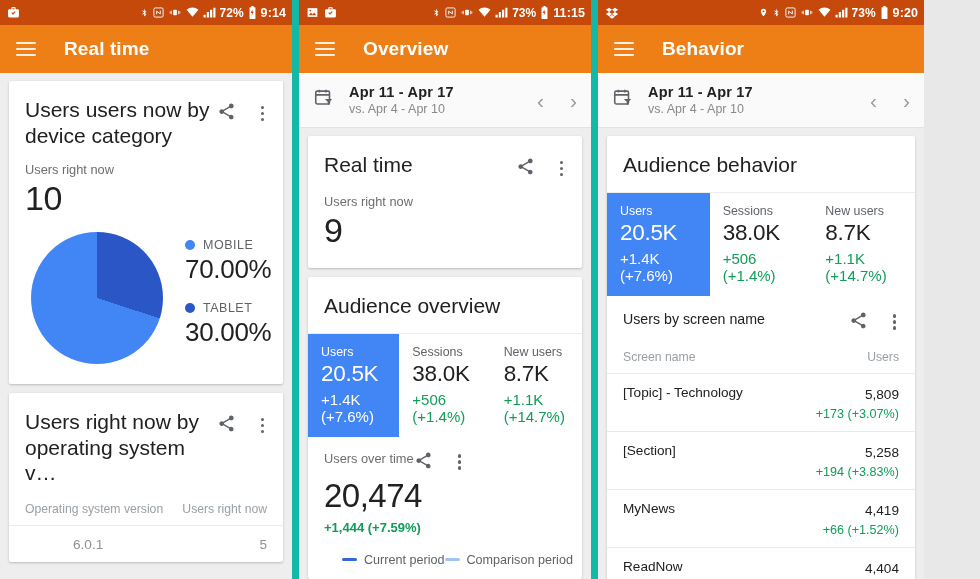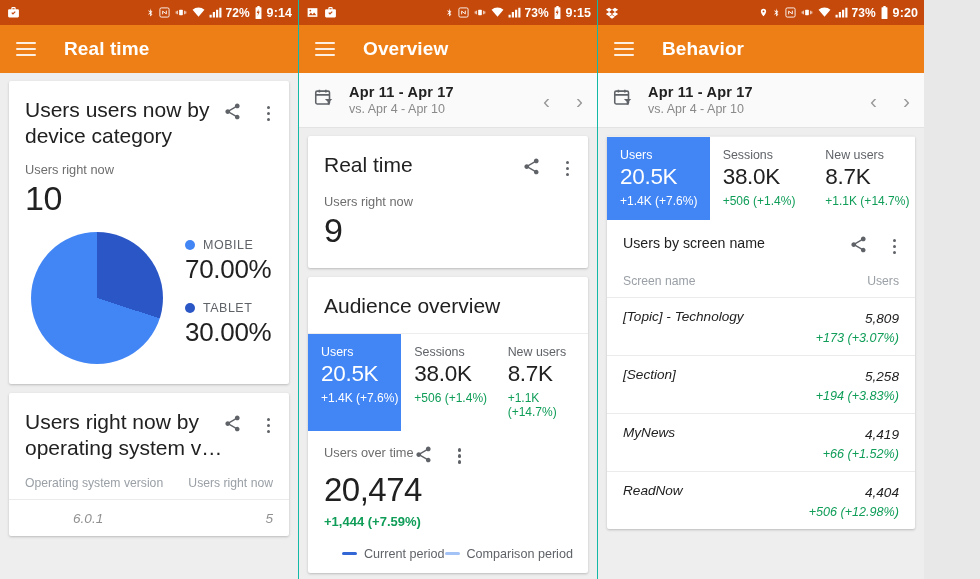--- a/index.html
+++ b/index.html
@@ -7,21 +7,21 @@
     width: 980px; height: 579px;
     font-family: "Liberation Sans", sans-serif;
     background: #e8e8e8;
     overflow: hidden;
   }
   .screens { display: flex; width: 980px; height: 579px; }
   .screen {
     width: 299px; height: 579px;
     background: #eeeeee;
     position: relative; overflow: hidden;
-    border-right: 1px solid #14b8a6;
+    border-right: 7px solid #14b8a6;
   }
   .screen:last-child { width: 326px; border-right: none; }
 
   
   .statusbar {
     height: 25px; background: #c4490b;
     display: flex; align-items: center;
     padding: 0 6px 0 7px; color: #ffffff;
     font-size: 11.5px; font-weight: bold;
   }
@@ -90,37 +90,37 @@
   .legend-val:last-child { margin-bottom: 10px; }
 
   
   .tbl-head {
     display: flex; justify-content: space-between;
     padding: 16px 16px 9px 16px; font-size: 12.2px; color: #9aa0a6;
     border-bottom: 1px solid #ebebeb;
   }
   .tbl-row {
     display: flex; justify-content: space-between; align-items: flex-start;
-    padding: 11px 16px 10px 16px; border-bottom: 1px solid #ebebeb; font-style: italic;
+    padding: 11px 16px 10px 16px; border-bottom: 1px solid #ebebeb;
   }
   .tbl-row:last-child { border-bottom: none; }
   .row-name { font-size: 13.6px; color: #212121; }
   .row-right { text-align: right; }
   .row-val { font-size: 13.6px; color: #212121; }
   .row-delta { font-size: 12.6px; color: #0f9d58; margin-top: 4px; }
 
   
   .tiles { display: flex; border-top: 1px solid #ededed; }
   .tile { flex: 1; padding: 11px 0 12px 13px; }
   .tile.active { background: #4285f4; }
   .tile-label { font-size: 12.4px; color: #5f6368; }
   .tile.active .tile-label { color: #ffffff; }
   .tile-val { font-size: 22.5px; color: #212121; margin-top: 2px; letter-spacing: -.3px; }
   .tile.active .tile-val { color: #ffffff; }
-  .tile-delta { font-size: 12px; color: #0f9d58; margin-top: 4px; }
+  .tile-delta { font-size: 15px; color: #0f9d58; margin-top: 4px; }
   .tile.active .tile-delta { color: #ffffff; }
 
   
   .chart-legend { display: flex; padding: 18px 0 12px 34px; align-items: center; }
   .cl-item { display: flex; align-items: center; gap: 7px; }
   .cl-bar { width: 15px; height: 3.4px; border-radius: 2px; display: block; }
   .cl-text { font-size: 12.6px; color: #5f6368; }
 
   .cut-row { opacity: .5; margin-left: 48px; }
 </style>
@@ -296,21 +296,21 @@
               <path d="M1 19h4v-5H1zM7 19h4V9H7zM13 19h4V5h-4zM19 19h4V1h-4z"></path>
             </svg>
         </span>
         <span class="sb-batt">73%</span>
         <span class="sb-ico">
           <svg width="9" height="13" viewBox="0 0 14 22" fill="#fff">
               <path d="M5 0h4v2h2a1 1 0 011 1v18a1 1 0 01-1 1H3a1 1 0 01-1-1V3a1 1 0 011-1h2z"></path>
               <path d="M7 5l-3 7h2.2l-.7 5 3.5-7.5H6.7z" fill="#c4490b"></path>
             </svg>
         </span>
-        <span class="sb-time">9:15</span>
+        <span class="sb-time">11:15</span>
       </div>
     </div>
 
     <div class="appbar">
       <div class="hamburger">
           <span></span>
           <span></span>
           <span></span>
         </div>
       <div class="appbar-title">Overview</div>
@@ -481,20 +481,23 @@
         <div class="date-sub">vs. Apr 4 - Apr 10</div>
       </div>
       <div class="date-navs">
         <span class="chev">‹</span>
         <span class="chev">›</span>
       </div>
     </div>
 
     <div class="content with-date">
       <div class="card">
+        <div class="card-head" style="padding-bottom:14px">
+          <div class="card-title">Audience behavior</div>
+        </div>
         <div class="tiles">
           <div class="tile active">
             <div class="tile-label">Users</div>
             <div class="tile-val">20.5K</div>
             <div class="tile-delta">+1.4K (+7.6%)</div>
           </div>
           <div class="tile">
             <div class="tile-label">Sessions</div>
             <div class="tile-val">38.0K</div>
             <div class="tile-delta">+506 (+1.4%)</div>

